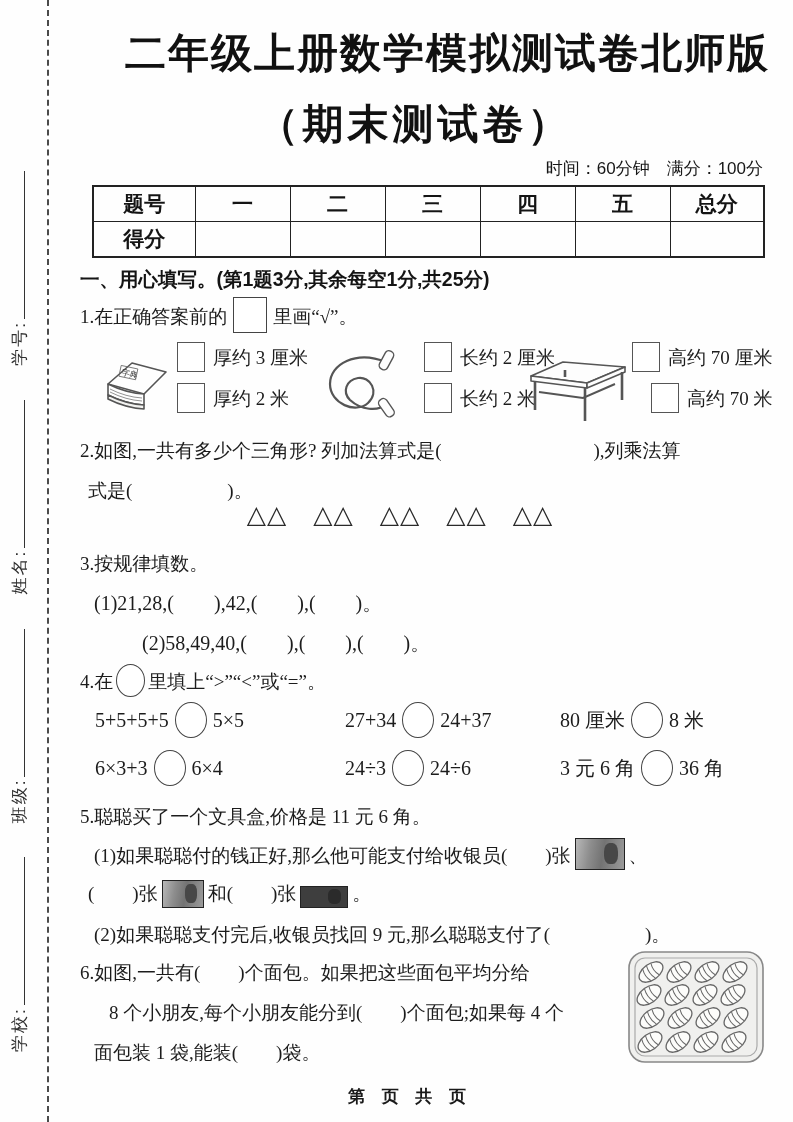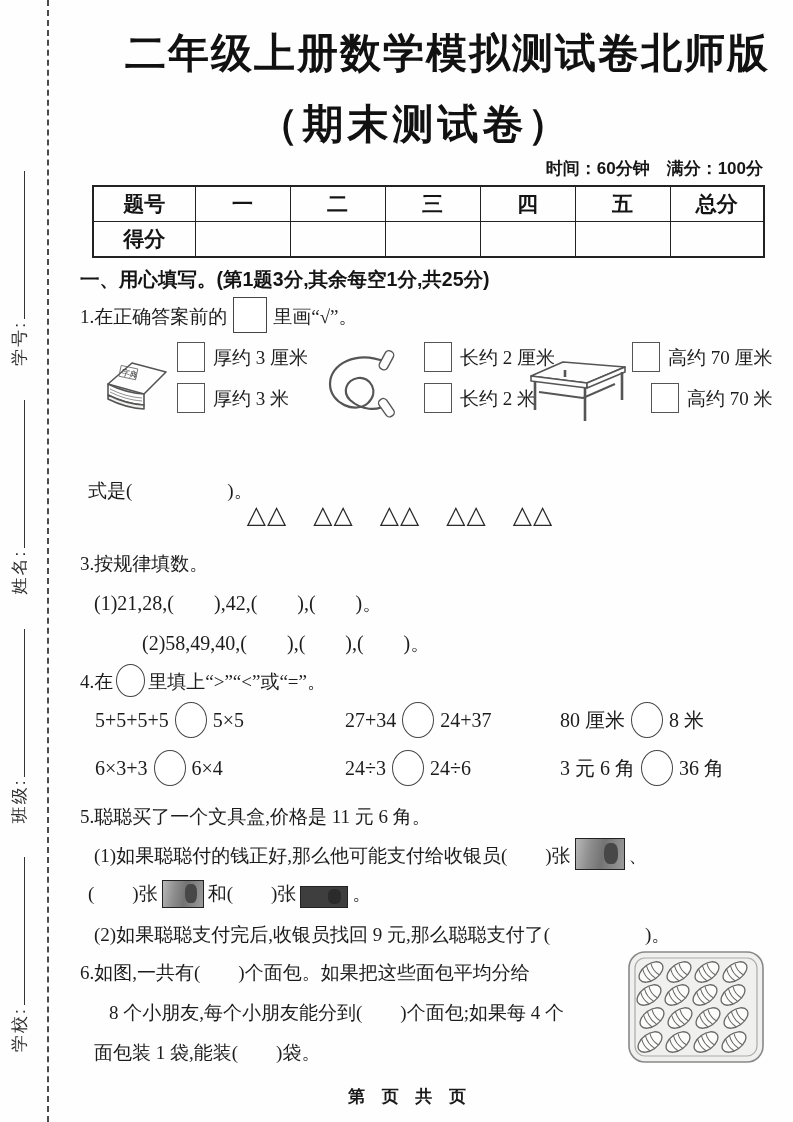--- a/index.html
+++ b/index.html
@@ -23,21 +23,21 @@
     border-bottom:1.7px solid #333; margin-left:2px; }
   
   .title { position:absolute; top:26px; left:60px; width:710px; text-align:right;
     font-family:"Liberation Sans","DejaVu Sans",sans-serif;
     font-size:41px; font-weight:bold; letter-spacing:2px; color:#111; }
   .subtitle { position:absolute; top:97px; left:60px; width:710px; text-align:center;
     font-family:"Liberation Sans","DejaVu Sans",sans-serif;
     font-size:41px; font-weight:bold; letter-spacing:4px; color:#111; }
   .meta { position:absolute; top:157px; right:30px;
     font-family:"Liberation Sans","DejaVu Sans",sans-serif;
-    font-size:17px; font-weight:bold; color:#161616; }
+    font-size:17px; font-weight:normal; color:#161616; }
   
   .score-table { position:absolute; top:185px; left:92px; border-collapse:collapse;
     font-family:"Liberation Sans","DejaVu Sans",sans-serif;
     font-size:21px; font-weight:bold; color:#141414;
     border:2.4px solid #222; table-layout:fixed; }
   .score-table td { border:1.3px solid #222; height:34px; text-align:center; padding:0; }
   
   .line { position:absolute; font-size:19px; line-height:26px; white-space:nowrap; }
   .sec-heading { position:absolute; font-family:"Liberation Sans","DejaVu Sans",sans-serif;
     font-size:19.5px; font-weight:bold; color:#141414; white-space:nowrap; }
@@ -136,21 +136,21 @@
         <path d="M16,32 L40,11 L74,20 L52,42 Z"></path>
         <path d="M16,32 L16,43 Q34,52 52,53 L52,42 Q34,41 16,32 Z"></path>
         <path d="M16,43 Q34,52 52,53 L52,57 Q34,56 16,47 Z" fill="#f2f2f0"></path>
       </g>
       <path d="M18,37 Q34,45 50,46 M18,40 Q34,48 50,49" stroke="#777" stroke-width="0.8" fill="none"></path>
       <rect x="28" y="15" width="17" height="11" transform="rotate(12 36 20)" fill="none" stroke="#666" stroke-width="0.8"></rect>
       <text x="30" y="24" font-size="8" transform="rotate(12 36 20)" fill="#333" font-family="Liberation Sans, sans-serif">字典</text>
     </svg>
     <div class="q1-opts" style="left:97px;">
       <div class="opt"><span class="cb"></span><span>厚约 3 厘米</span></div>
-      <div class="opt"><span class="cb"></span><span>厚约 3 米</span></div>
+      <div class="opt"><span class="cb"></span><span>厚约 2 米</span></div>
     </div>
 
     <svg class="q1-img" style="left:240px;top:4px;" width="96" height="82" viewBox="0 0 96 82">
       <path d="M66,16 C36,4 10,18 10,38 C10,58 36,68 48,57 C60,46 50,30 38,32 C26,34 22,46 30,54 C41,64 58,66 66,58" fill="none" stroke="#555" stroke-width="2.2" stroke-linecap="round"></path>
       <rect x="62" y="4" width="9" height="20" rx="4" transform="rotate(28 66 14)" fill="#fdfdfd" stroke="#555" stroke-width="1.4"></rect>
       <rect x="62" y="52" width="9" height="20" rx="4" transform="rotate(-35 66 62)" fill="#fdfdfd" stroke="#555" stroke-width="1.4"></rect>
     </svg>
     <div class="q1-opts" style="left:344px;">
       <div class="opt"><span class="cb"></span><span>长约 2 厘米</span></div>
       <div class="opt"><span class="cb"></span><span>长约 2 米</span></div>
@@ -169,20 +169,21 @@
           <path d="M38,16 L38,23"></path>
       </g>
       <path d="M12,38 L56,44 L88,30" fill="none" stroke="#555" stroke-width="2"></path>
     </svg>
     <div class="q1-opts" style="left:552px;text-align:right;">
       <div class="opt"><span class="cb"></span><span>高约 70 厘米</span></div>
       <div class="opt"><span class="cb"></span><span>高约 70 米</span></div>
     </div>
   </div>
 
+  <div class="line" style="top:438px;left:80px;">2.如图,一共有多少个三角形? 列加法算式是(　　　　　　　　),列乘法算</div>
   <div class="line" style="top:478px;left:88px;">式是(　　　　　)。</div>
   <div class="triangles">△△　△△　△△　△△　△△</div>
 
   <div class="line" style="top:551px;left:80px;">3.按规律填数。</div>
   <div class="line num" style="top:590px;left:94px;">(1)21,28,(　　),42,(　　),(　　)。</div>
   <div class="line num" style="top:630px;left:94px;margin-left:48px;">(2)58,49,40,(　　),(　　),(　　)。</div>
 
   <div class="line" style="top:664px;left:80px;"><span>4.在</span><span class="h-circle"></span><span>里填上“&gt;”“&lt;”或“=”。</span></div>
   <div class="cmp-row" style="top:702px;">
     <span><span>5+5+5+5</span><span class="cmp-circle"></span><span>5×5</span></span>

